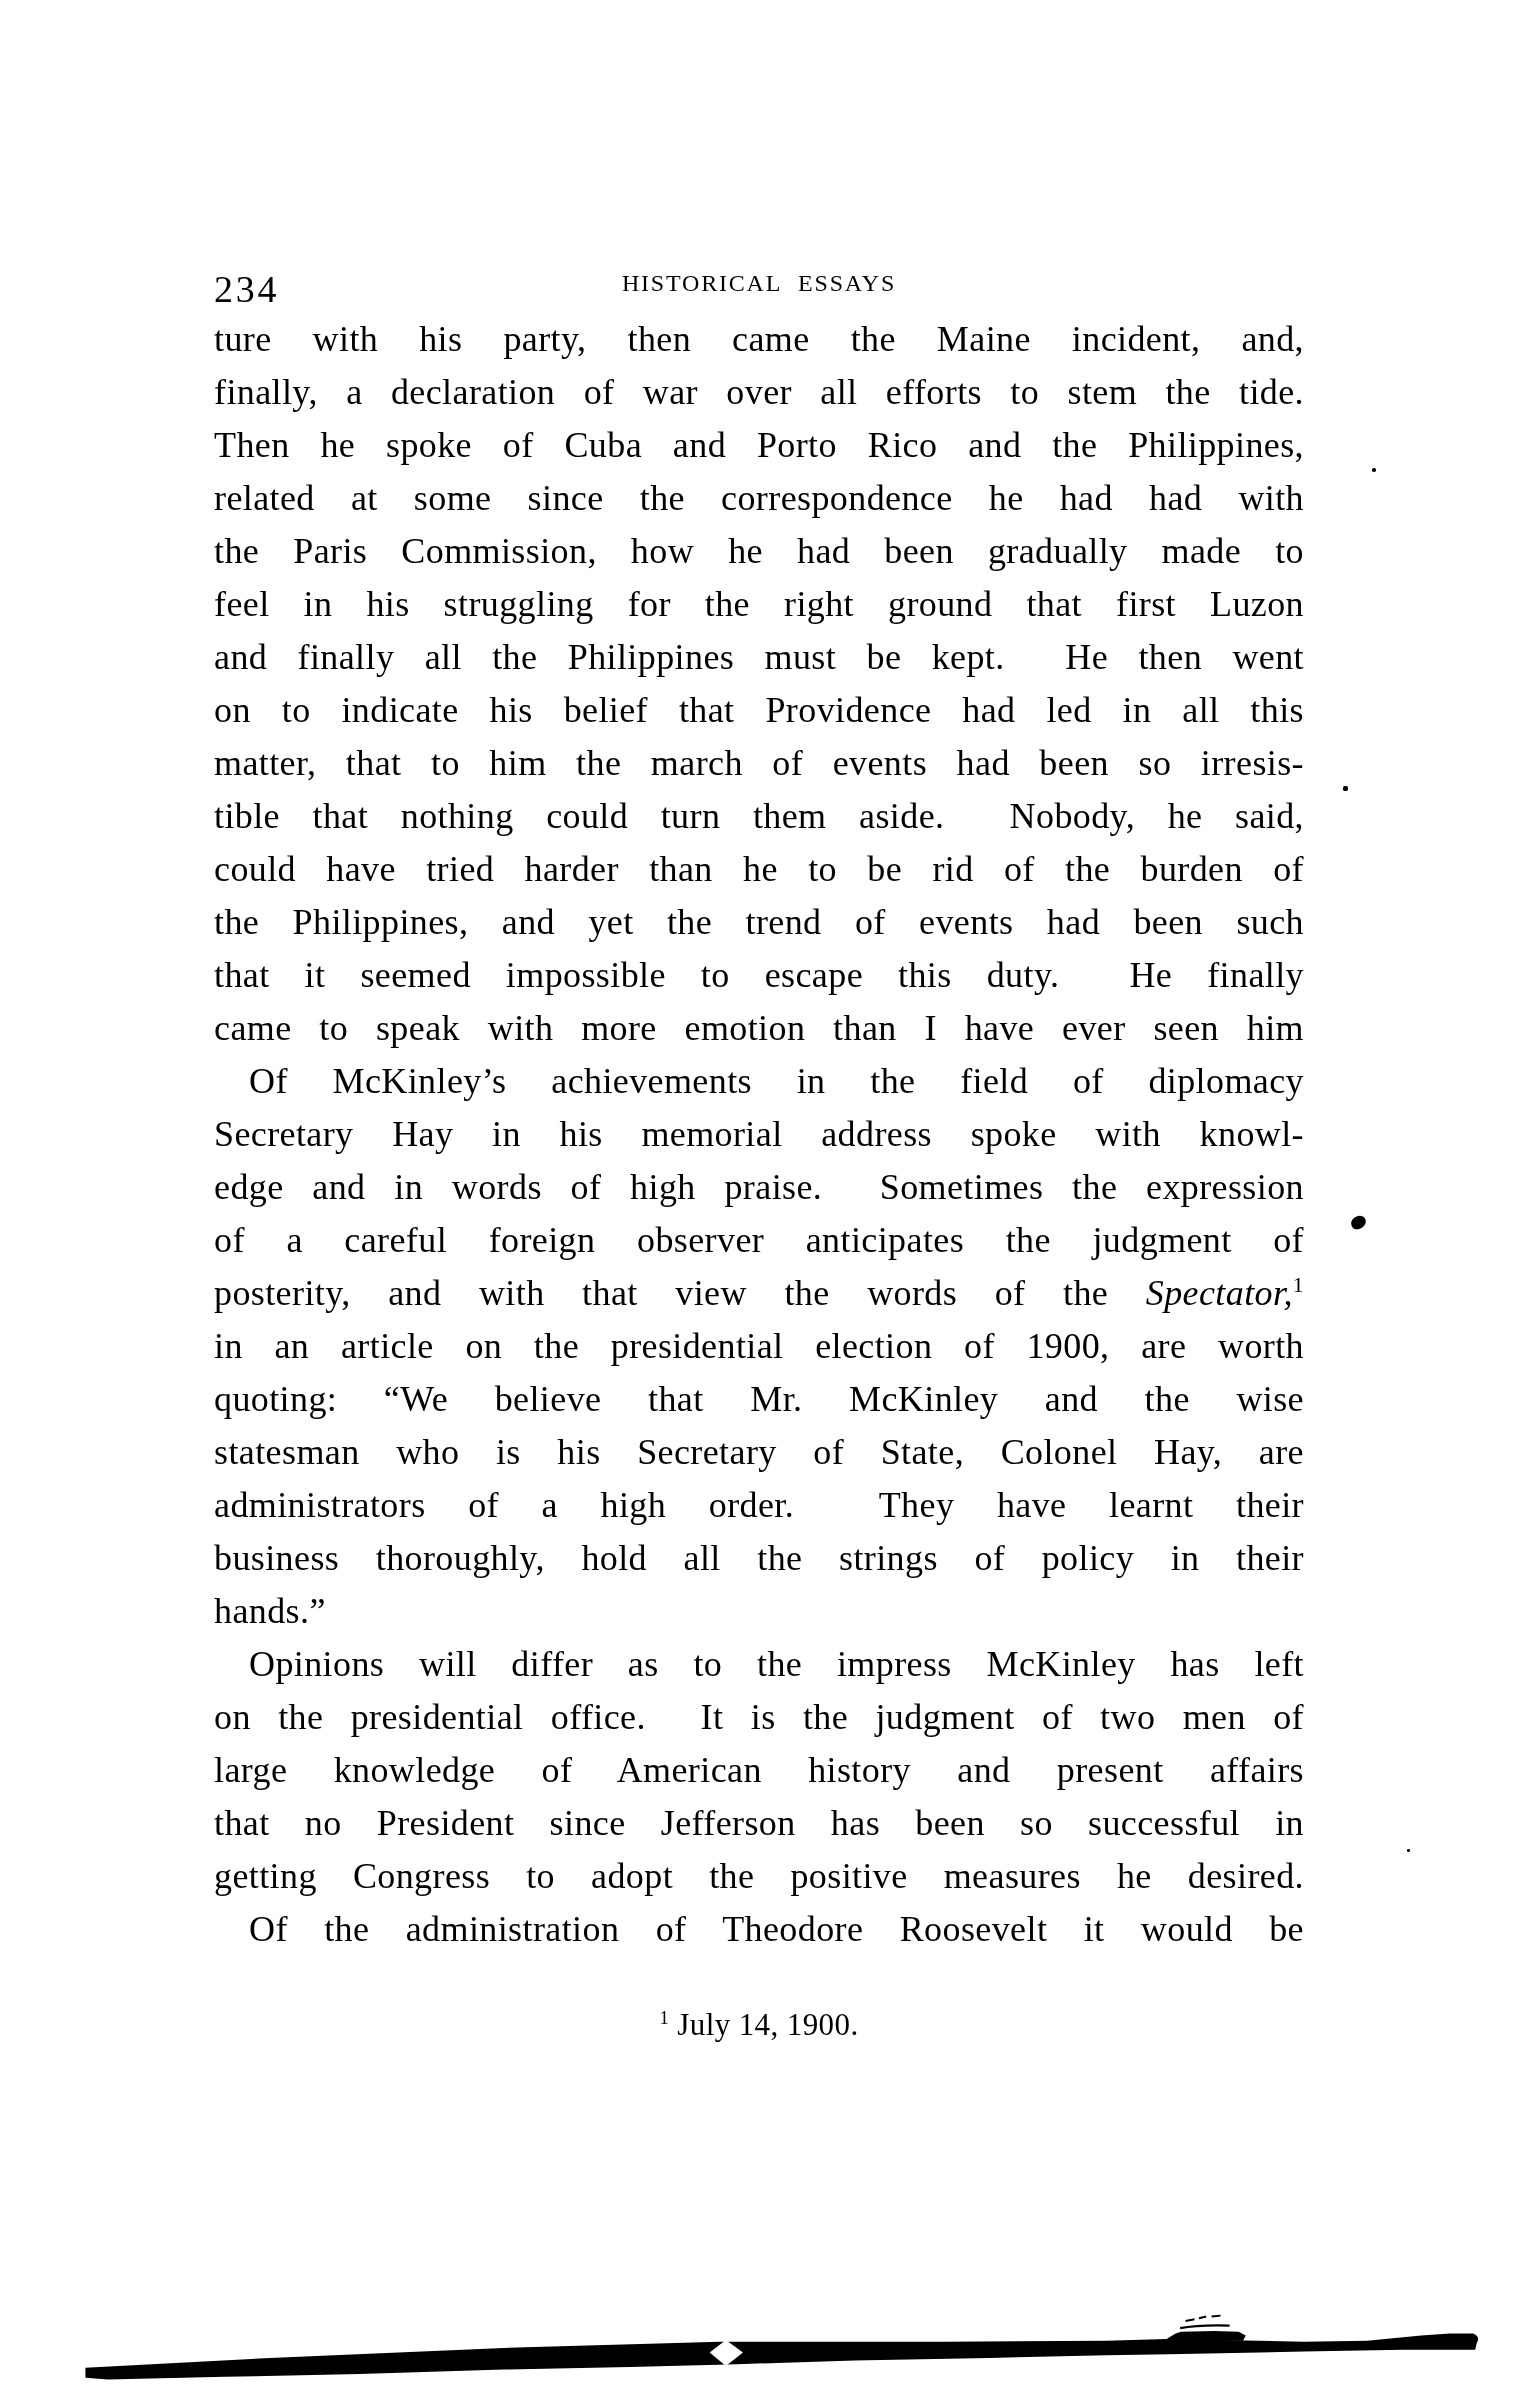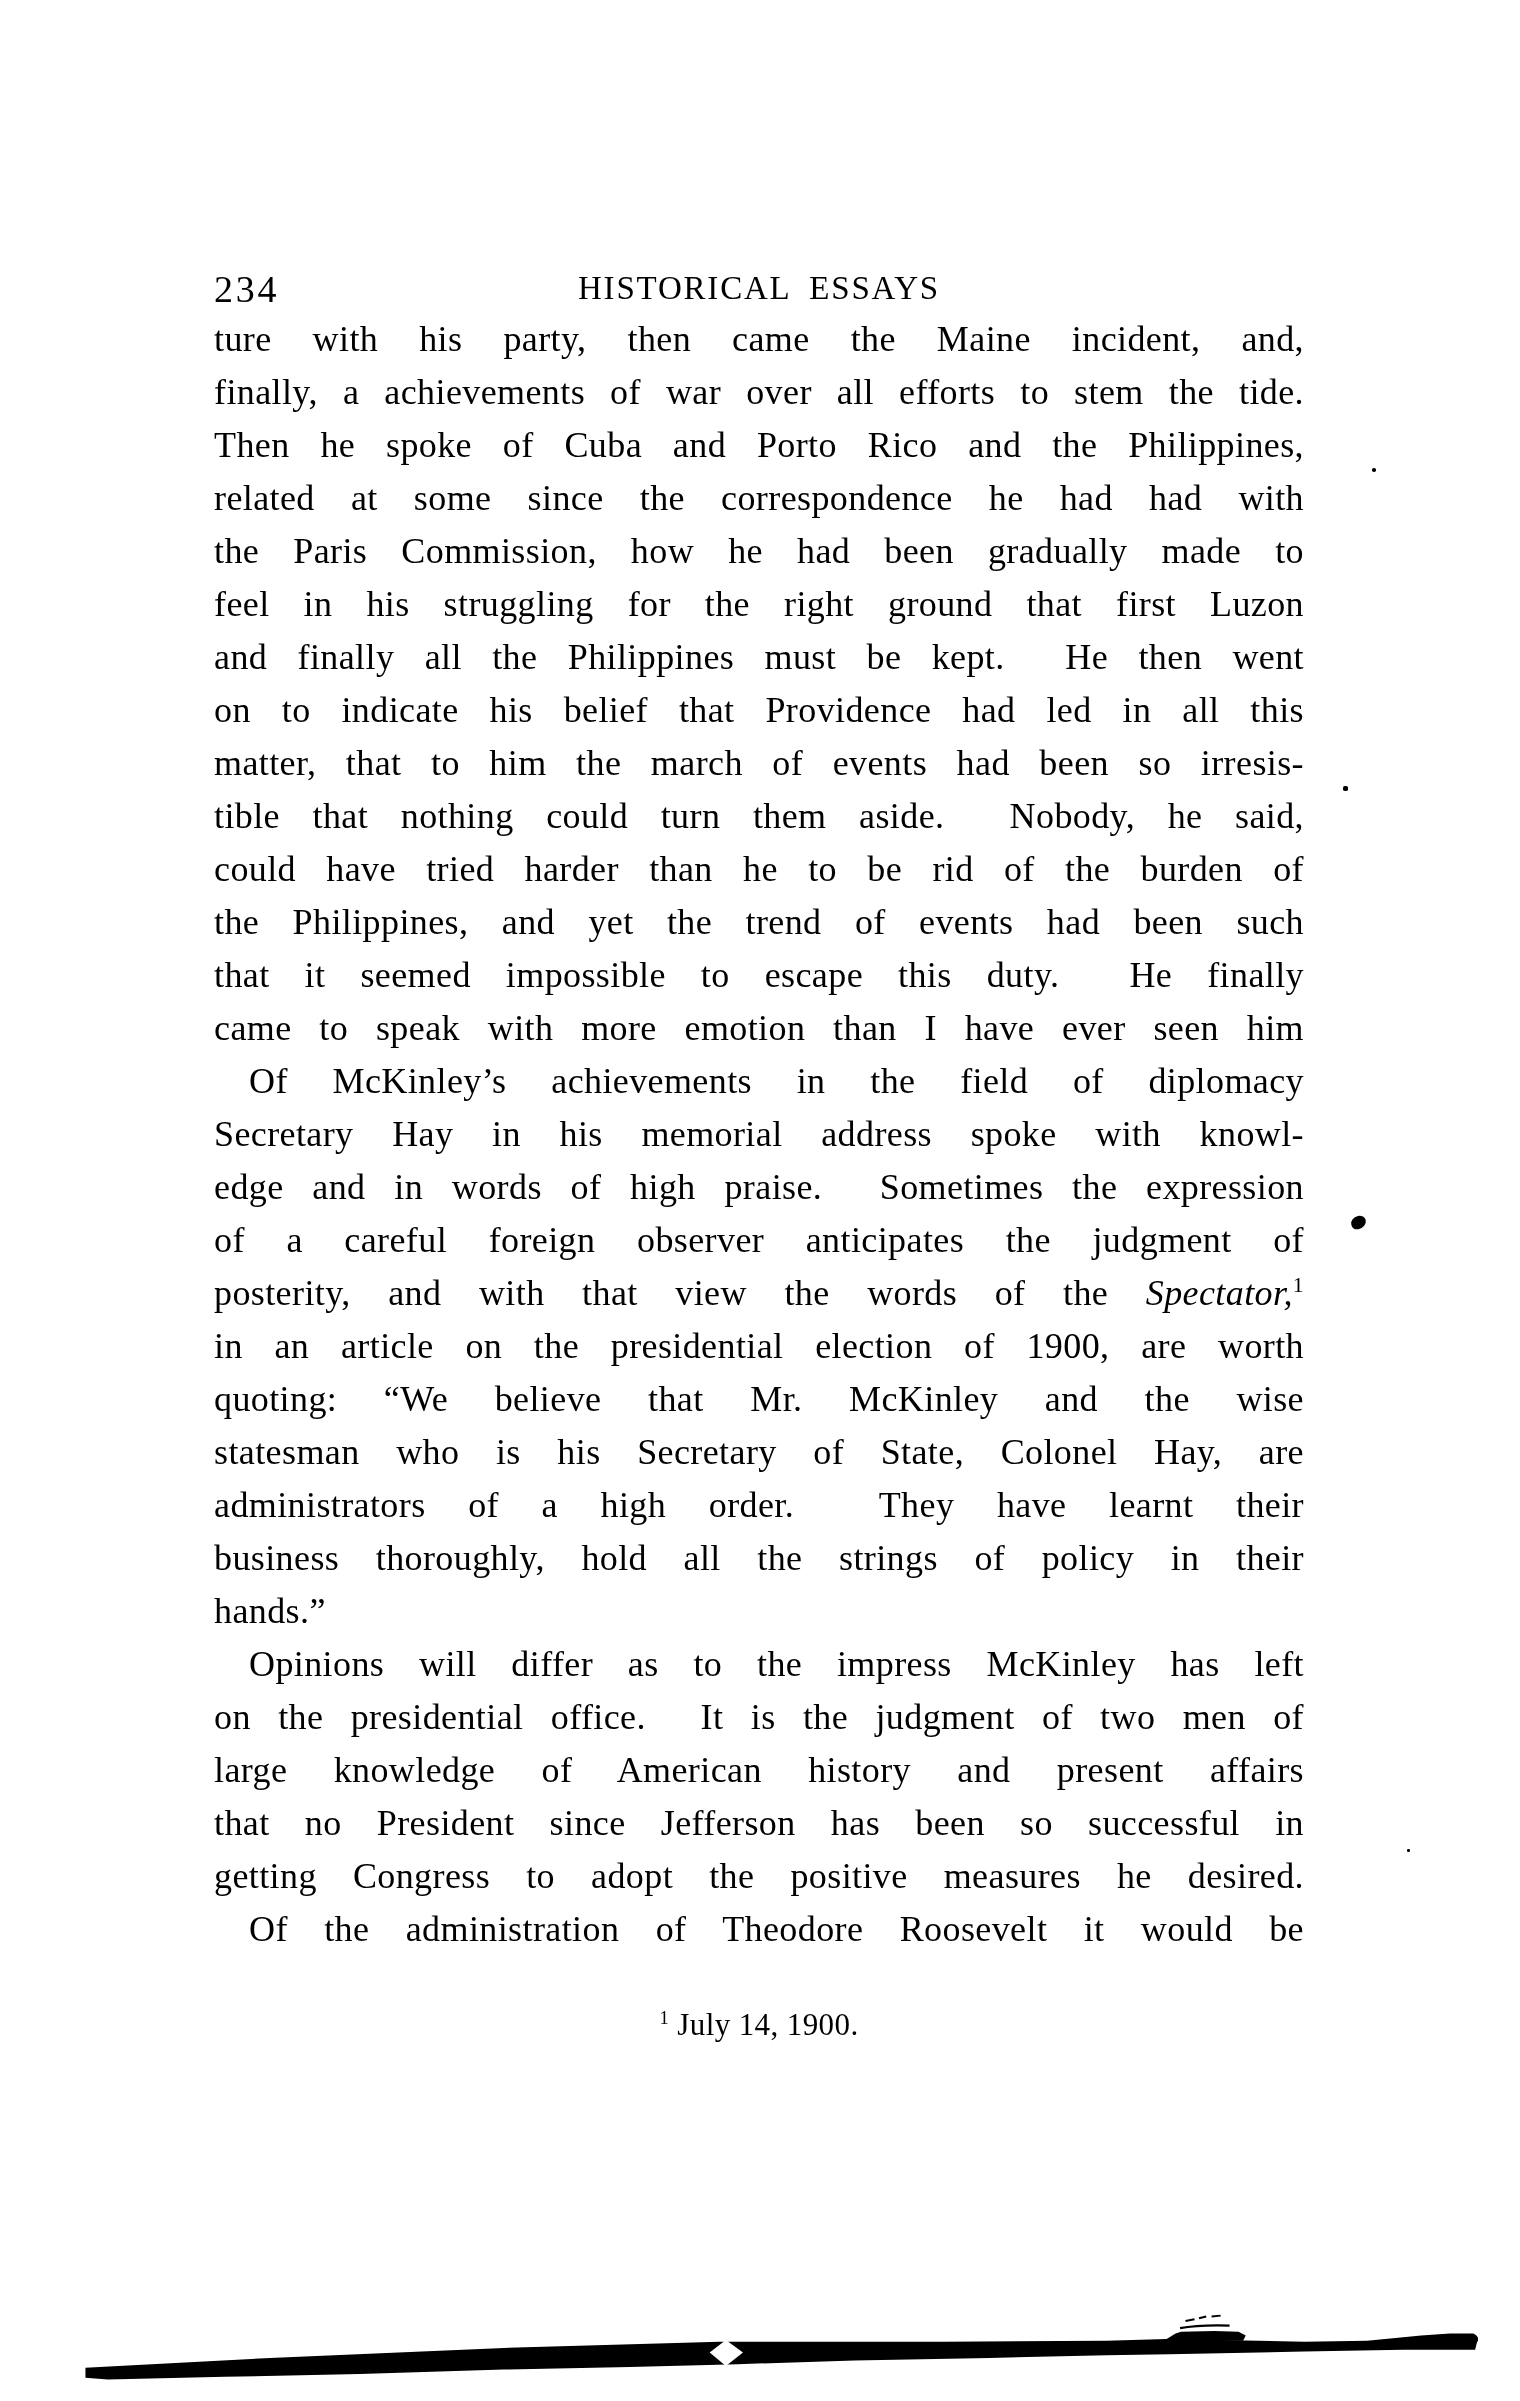--- a/index.html
+++ b/index.html
@@ -15,21 +15,21 @@
   .running-head{
     position:absolute;top:225px;left:214px;width:1090px;height:45px;margin-top:42px;
   }
   .page-num{
     position:absolute;left:0;top:0;
     font-size:38px;letter-spacing:2.7px;
   }
   .head-title{
     position:absolute;left:0;top:2.7px;width:100%;
     text-align:center;
-    font-size:33px;letter-spacing:1.8px;word-spacing:9px;
+    font-size:24px;letter-spacing:1.8px;word-spacing:9px;
   }
   .text-block{
     position:absolute;top:313px;left:214px;width:1090px;
     font-size:36px;line-height:53px;letter-spacing:0.4px;
   }
   .line{
     white-space:pre-wrap;
     text-align:justify;
     height:53px;overflow:visible;
   }
@@ -63,21 +63,21 @@
 
 <div class="page">
 
   <header class="running-head">
     <span class="page-num">234</span>
     <span class="head-title">HISTORICAL ESSAYS</span>
   </header>
 
   <main class="text-block">
       <div class="line j"><span>ture with his party, then came the Maine incident, and,</span></div>
-      <div class="line j"><span>finally, a achievements of war over all efforts to stem the tide.</span></div>
+      <div class="line j"><span>finally, a declaration of war over all efforts to stem the tide.</span></div>
       <div class="line j"><span>Then he spoke of Cuba and Porto Rico and the Philippines,</span></div>
       <div class="line j"><span>related at some since the correspondence he had had with</span></div>
       <div class="line j"><span>the Paris Commission, how he had been gradually made to</span></div>
       <div class="line j"><span>feel in his struggling for the right ground that first Luzon</span></div>
       <div class="line j"><span>and finally all the Philippines must be kept.  He then went</span></div>
       <div class="line j"><span>on to indicate his belief that Providence had led in all this</span></div>
       <div class="line j"><span>matter, that to him the march of events had been so irresis-</span></div>
       <div class="line j"><span>tible that nothing could turn them aside.  Nobody, he said,</span></div>
       <div class="line j"><span>could have tried harder than he to be rid of the burden of</span></div>
       <div class="line j"><span>the Philippines, and yet the trend of events had been such</span></div>

